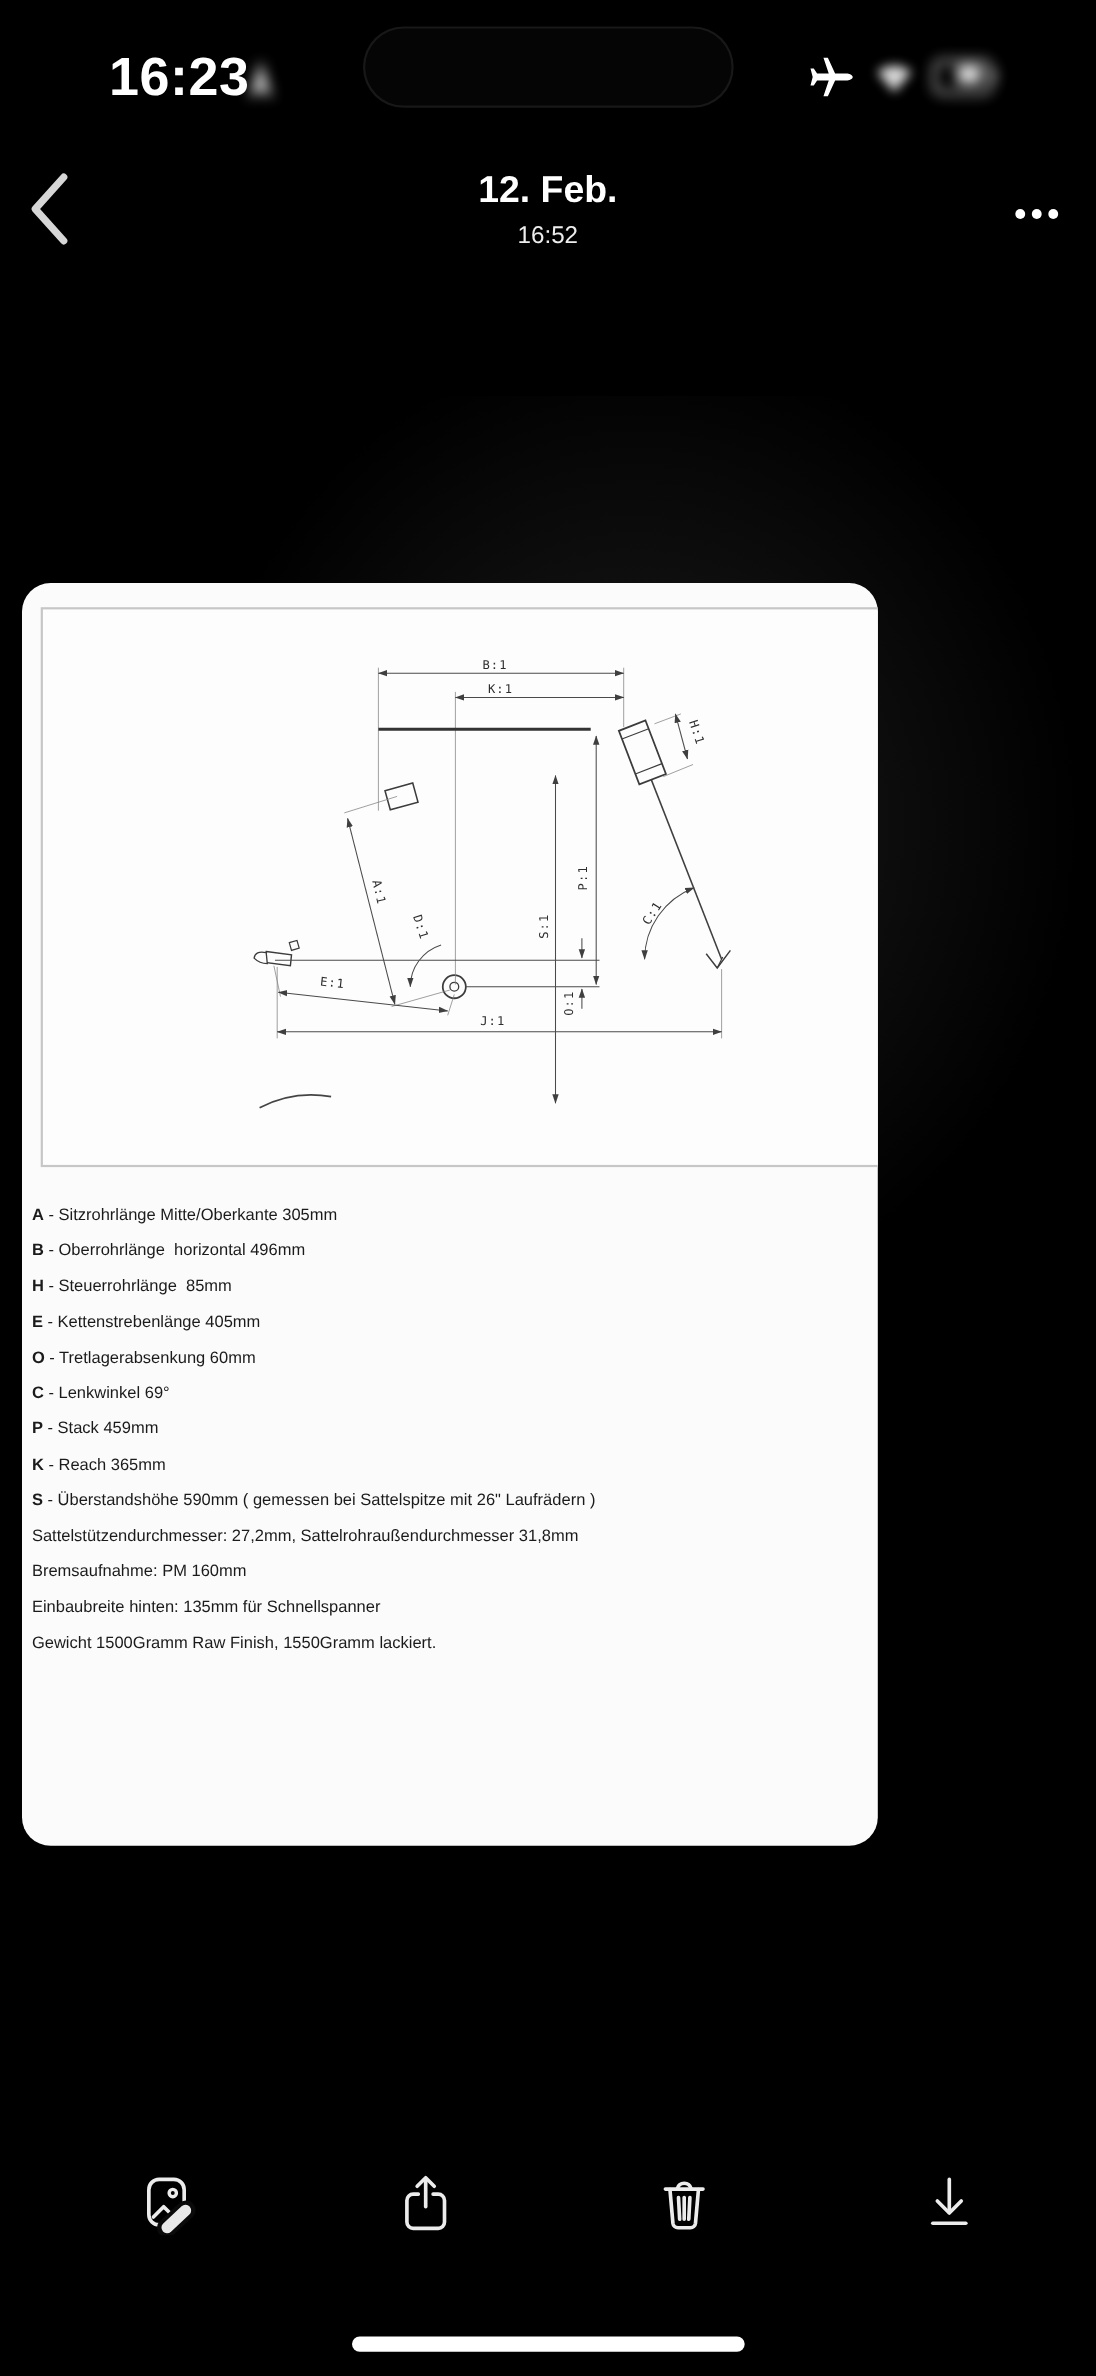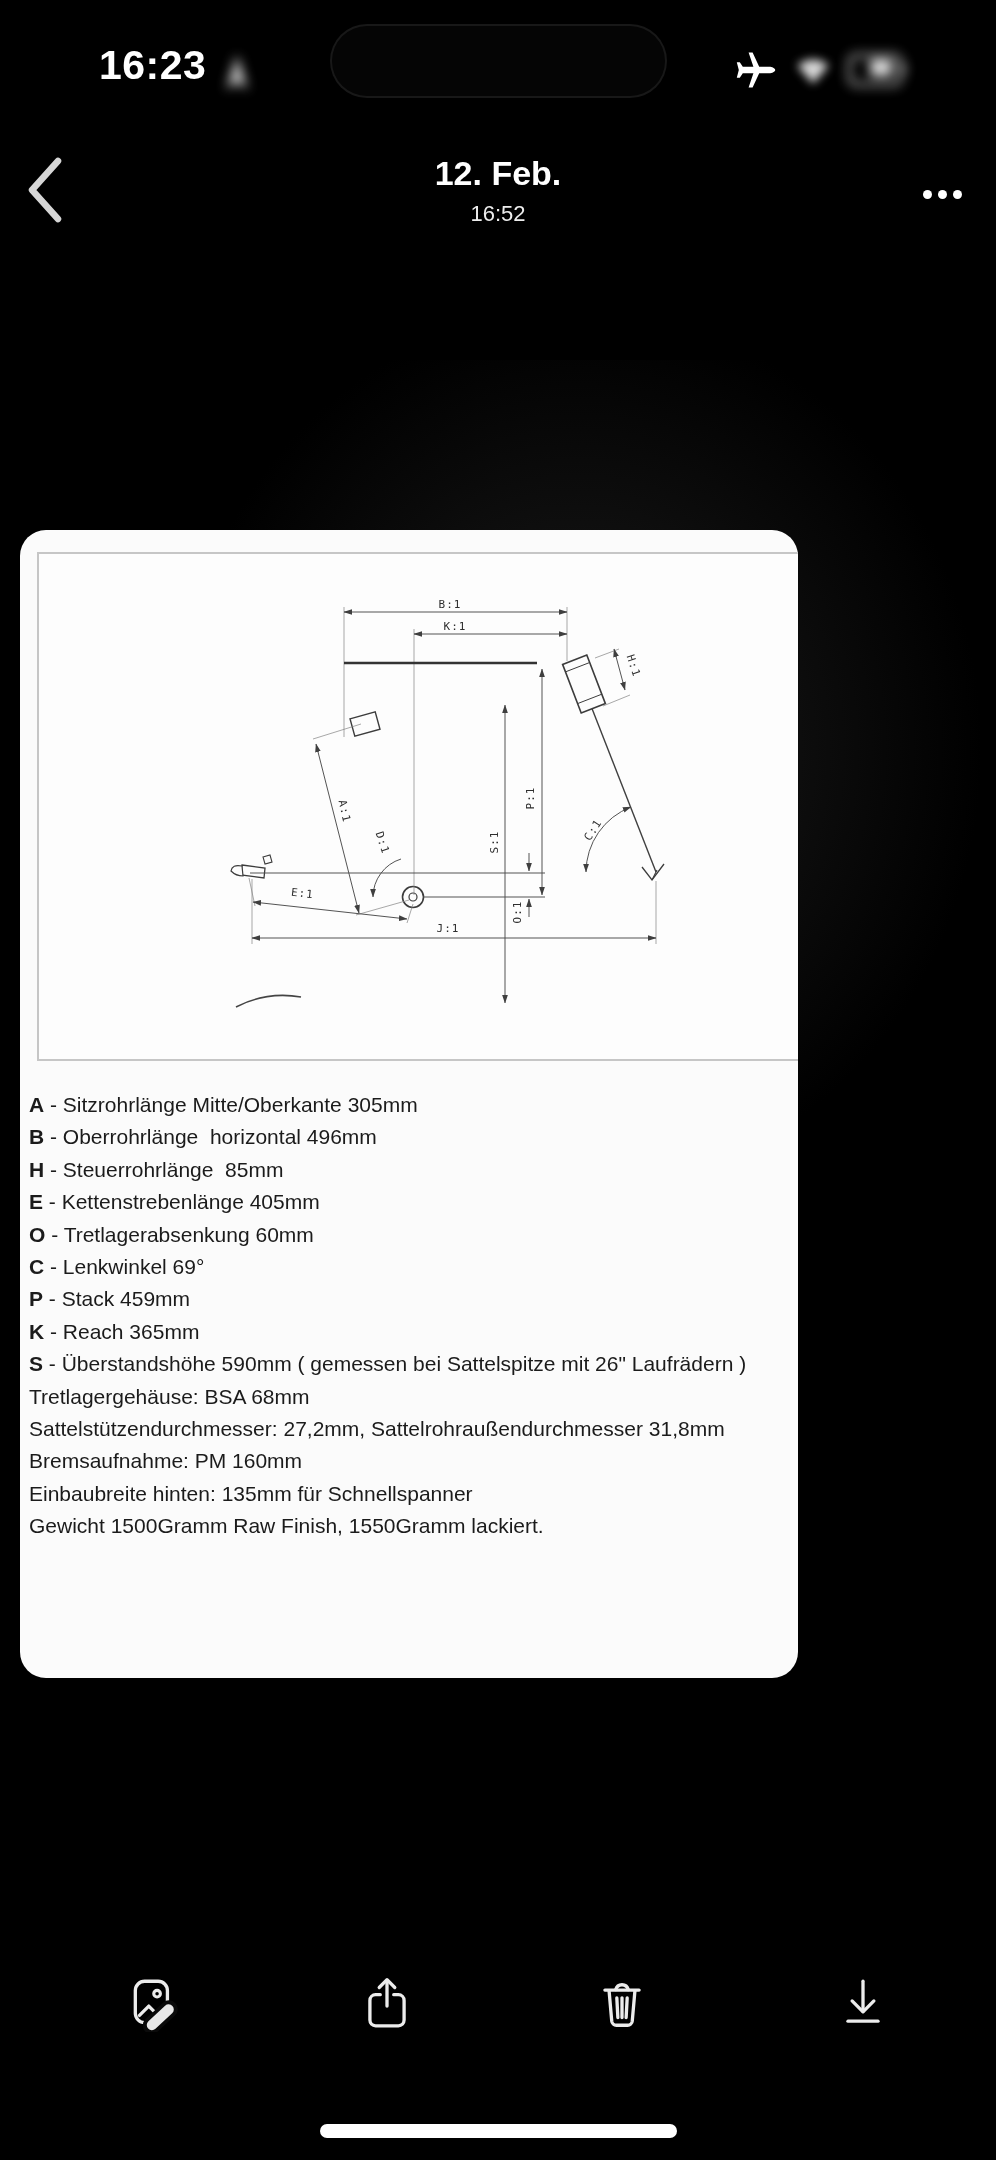--- a/index.html
+++ b/index.html
@@ -1,20 +1,20 @@
 <!DOCTYPE html>
 <html><head>
 <meta charset="utf-8">
 <style>
   html,body{margin:0;padding:0;background:#000;}
   body{width:996px;height:2160px;position:relative;overflow:hidden;
        font-family:"Liberation Sans", sans-serif;-webkit-font-smoothing:antialiased;}
   .abs{position:absolute;}
   
-  .time{left:99px;top:42px;font-size:41px;font-weight:bold;color:#fff;letter-spacing:.5px;}
+  .time{left:99px;top:42px;font-size:49px;font-weight:bold;color:#fff;letter-spacing:.5px;}
   .loc-blur{left:219px;top:50px;width:36px;height:46px;filter:blur(6px);opacity:.8;}
   .island{left:330px;top:24px;width:337px;height:74px;border-radius:38px;
           background:#050505;border:2px solid rgba(255,255,255,.08);box-sizing:border-box;}
   .plane{left:731px;top:48px;width:50px;height:48px;}
   .wifi-blur{left:791px;top:52px;width:44px;height:38px;filter:blur(5px);opacity:.85;}
   .batt-blur{left:846px;top:52px;width:60px;height:34px;filter:blur(6px);opacity:.9;}
   .batt-out{position:absolute;left:2px;top:2px;width:48px;height:26px;border:3px solid #e5e5e5;border-radius:8px;}
   .batt-in{position:absolute;left:24px;top:8px;width:22px;height:16px;background:#fff;border-radius:3px;}
   .batt-cap{position:absolute;left:55px;top:12px;width:4px;height:10px;background:#ddd;border-radius:2px;}
   
@@ -26,21 +26,21 @@
   .dot{width:9px;height:9px;border-radius:50%;background:#fff;}
   
   .glow{left:0;top:360px;width:996px;height:1500px;
         background:radial-gradient(58% 42% at 58% 26%, #1d1d1d 0%, rgba(0,0,0,0) 70%);}
   .card{left:20px;top:530px;width:778px;height:1148px;border-radius:26px;background:#fbfbfb;overflow:hidden;}
   .drawbox{position:absolute;left:17px;top:22px;width:795px;height:505px;background:#fdfdfd;
            border:2px solid #c6c6c6;box-sizing:content-box;}
   .drawbox svg{position:absolute;left:0;top:0;filter:blur(.35px);}
   .dl{font-family:"DejaVu Sans Mono", monospace;font-size:11px;fill:#2e2e2e;letter-spacing:1px;}
   .specs{position:absolute;left:9px;top:559px;width:930px;color:#1b1b1b;}
-  .spec-line{height:32.4px;line-height:32.4px;font-size:21px;white-space:pre;}
+  .spec-line{height:32.4px;line-height:32.4px;font-size:15px;white-space:pre;}
   .spec-line b{font-weight:bold;}
   
   .tool{top:1965px;width:76px;height:76px;display:flex;align-items:center;justify-content:center;cursor:pointer;}
   .tool svg{display:block;}
   .t-edit{left:117px;} .t-share{left:349px;} .t-trash{left:584px;} .t-down{left:825px;}
   .home{left:320px;top:2124px;width:357px;height:14px;border-radius:7px;background:#fff;cursor:pointer;}
   .ic{stroke:#ececec;stroke-width:3.2;fill:none;stroke-linecap:round;stroke-linejoin:round;}
 </style>
 </head>
 <body>
@@ -169,21 +169,20 @@
   <div class="specs">
     <div class="spec-line"><b>A</b><span> - Sitzrohrlänge Mitte/Oberkante 305mm</span></div>
     <div class="spec-line"><b>B</b><span> - Oberrohrlänge  horizontal 496mm</span></div>
     <div class="spec-line"><b>H</b><span> - Steuerrohrlänge  85mm</span></div>
     <div class="spec-line"><b>E</b><span> - Kettenstrebenlänge 405mm</span></div>
     <div class="spec-line"><b>O</b><span> - Tretlagerabsenkung 60mm</span></div>
     <div class="spec-line"><b>C</b><span> - Lenkwinkel 69°</span></div>
     <div class="spec-line"><b>P</b><span> - Stack 459mm</span></div>
     <div class="spec-line"><b>K</b><span> - Reach 365mm</span></div>
     <div class="spec-line"><b>S</b><span> - Überstandshöhe 590mm ( gemessen bei Sattelspitze mit 26" Laufrädern )</span></div>
-    <div class="spec-line"><b></b><span>Tretlagergehäuse: BSA 68mm</span></div>
     <div class="spec-line"><b></b><span>Sattelstützendurchmesser: 27,2mm, Sattelrohraußendurchmesser 31,8mm</span></div>
     <div class="spec-line"><b></b><span>Bremsaufnahme: PM 160mm</span></div>
     <div class="spec-line"><b></b><span>Einbaubreite hinten: 135mm für Schnellspanner</span></div>
     <div class="spec-line"><b></b><span>Gewicht 1500Gramm Raw Finish, 1550Gramm lackiert.</span></div>
   </div>
 </div>
 
 <div class="abs tool t-edit">
   <svg width="58" height="58" viewBox="0 0 56 56">
     <rect class="ic" x="9" y="7" width="31" height="40" rx="9"></rect>

